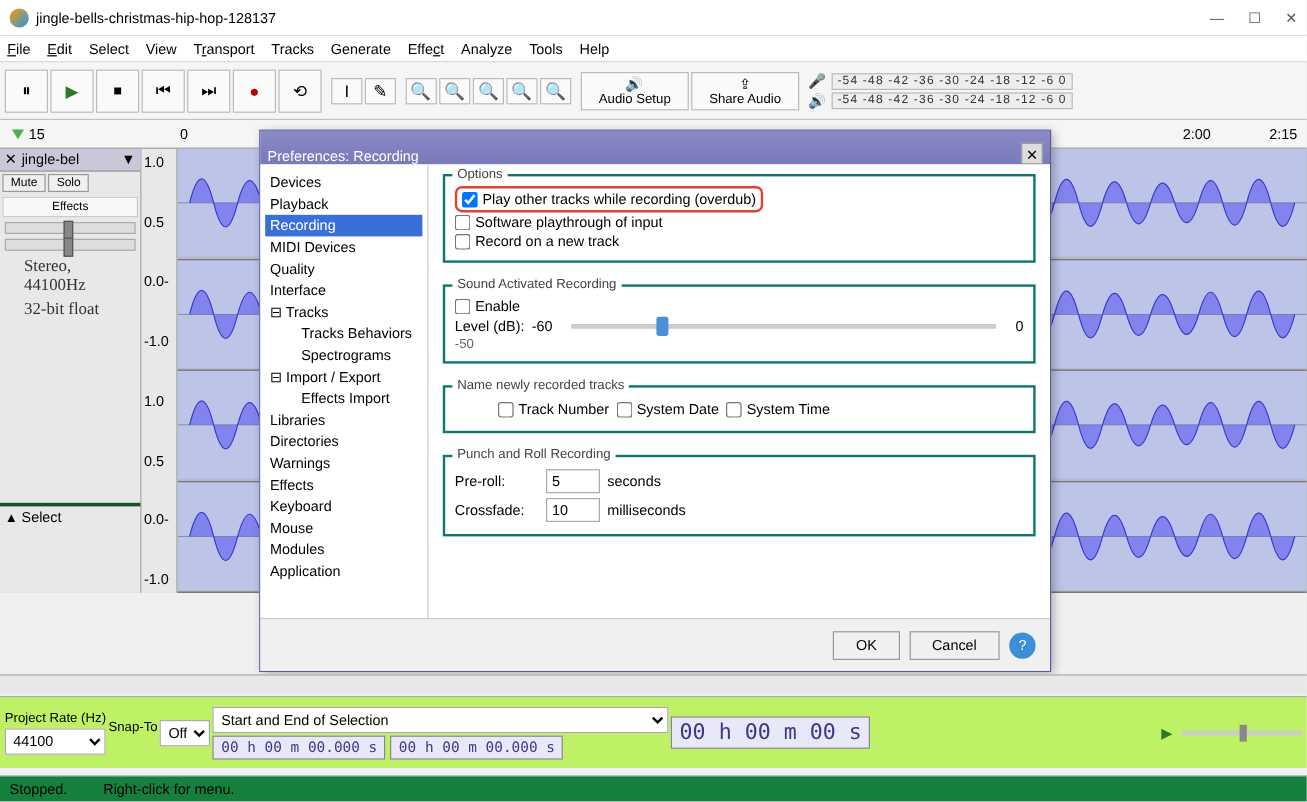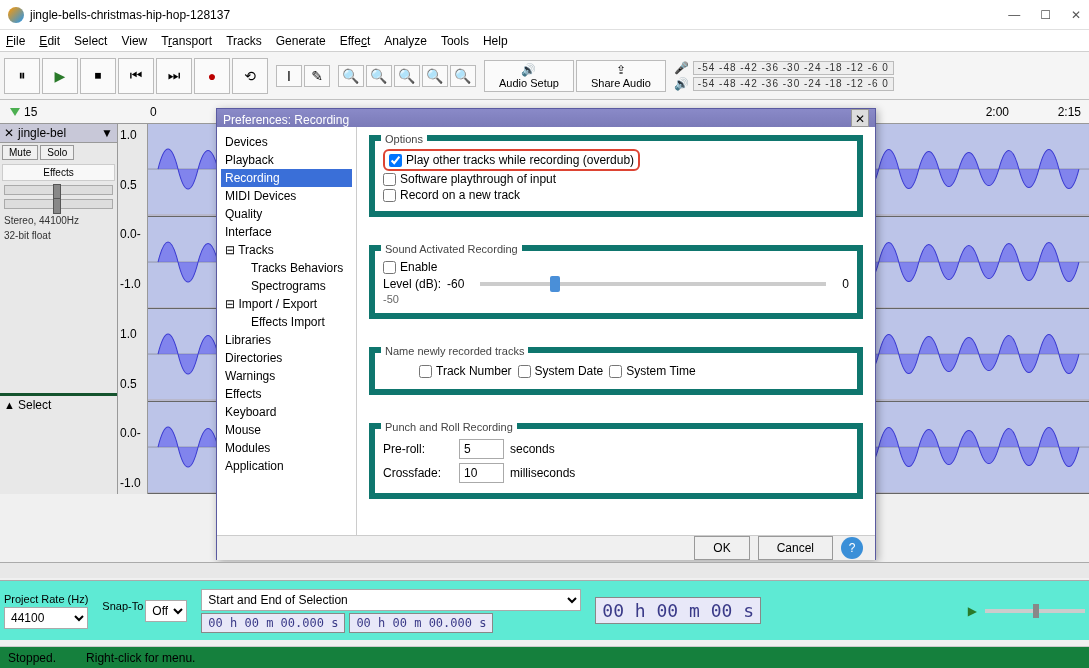--- a/index.html
+++ b/index.html
@@ -21,48 +21,48 @@
 .ruler{height:24px;background:#f5f5f5;border-bottom:1px solid #999;position:relative;display:flex;align-items:center;font-family:monospace;font-size:11px}
 .ruler .marker{position:absolute;left:10px;width:0;height:0;border-left:5px solid transparent;border-right:5px solid transparent;border-top:8px solid #4caf50}
 .main{display:flex;height:370px;background:#ddd}
 .trackpanel{width:118px;background:#e8e8e8;border-right:1px solid #999;font-size:11px}
 .trackhdr{background:#c8c8d8;padding:2px 4px;font-family:monospace;display:flex;align-items:center;border-bottom:1px solid #999}
 .tpbtns{display:flex;gap:2px;padding:2px}
 .tpbtn{border:1px solid #999;background:#f0f0f0;padding:1px 6px;font-size:10px;cursor:pointer}
 .tpfx{text-align:center;padding:2px;border:1px solid #ccc;margin:2px;background:#f8f8f8;font-size:10px}
 .tpslider{margin:4px;height:10px;background:#ddd;border:1px solid #aaa;position:relative}
 .tpslider::after{content:"";position:absolute;left:45%;top:-2px;width:6px;height:14px;background:#888;border:1px solid #555}
-.tpinfo{padding:2px 4px;font-family:Liberation Sans, sans-serif;font-size:10px;color:#333}
+.tpinfo{padding:2px 20px;font-family:Liberation Serif, serif;font-size:14px;color:#333}
 .selectbar{padding:2px 4px;border-top:3px solid #14532d;font-size:11px}
 .wavecol{flex:1;display:flex;flex-direction:column;position:relative;background:#b8b8cc}
 .wave{flex:1;background:#b8b8cc;position:relative;border-bottom:1px solid #666;overflow:hidden}
 .wave svg{position:absolute;inset:0}
 .prefdialog{position:absolute;left:216px;top:108px;width:660px;height:452px;background:#f0f0f0;border:1px solid #5a5aa0;box-shadow:2px 2px 8px rgba(0,0,0,.3);display:flex;flex-direction:column}
 .prefhdr{height:28px;background:linear-gradient(#8a8ac8,#7a7ab8);color:#fff;display:flex;align-items:flex-end;padding:0 6px;font-size:12px}
 .prefhdr .x{margin-left:auto;width:18px;height:18px;background:#ddd;color:#000;text-align:center;line-height:18px;cursor:pointer;border:1px solid #999}
 .prefbody{flex:1;display:flex;background:#fff}
 .preftree{width:140px;border-right:1px solid #ccc;padding:6px 4px;font-size:12px}
 .preftree div{padding:2px 4px;cursor:pointer;white-space:nowrap}
 .preftree .sel{background:#3a6fd8;color:#fff}
 .preftree .sub2{padding-left:30px}
 .prefmain{flex:1;padding:8px 12px;overflow:auto}
-.fs{border:6px solid #0f766e;padding:8px;margin-bottom:28px;position:relative}
+.fs{border:2px solid #0f766e;padding:8px;margin-bottom:18px;position:relative}
 .fs .lg{position:absolute;top:-8px;left:6px;background:#fff;padding:0 4px;font-size:11px;color:#444}
 .chk{display:flex;align-items:center;gap:4px;padding:1px 0;font-size:12px}
 .chk input{width:13px;height:13px}
 .hl{border:2px solid #d43;border-radius:6px;padding:1px 4px;display:inline-flex}
 .row{display:flex;align-items:center;gap:6px;padding:2px 0}
 .txtin{border:1px solid #aaa;padding:2px 4px;width:45px;font-size:12px}
 .txtin.wide{width:140px;background:#f5f5f5}
 .slider{flex:1;height:4px;background:#ccc;position:relative;margin:0 10px}
 .slider .thumb{position:absolute;left:20%;top:-6px;width:10px;height:16px;background:#4a8fd8;border-radius:2px}
 .preffoot{height:44px;border-top:1px solid #ccc;display:flex;align-items:center;justify-content:flex-end;gap:8px;padding:0 12px;background:#f0f0f0}
 .btn{border:1px solid #999;background:#f0f0f0;padding:4px 18px;cursor:pointer;font-size:12px}
 .helpbtn{width:22px;height:22px;border-radius:50%;background:#3a8fd8;color:#fff;text-align:center;line-height:22px;cursor:pointer}
-.bottombar{position:absolute;bottom:28px;left:0;right:0;height:60px;background:#5eead4;border-top:1px solid #aaa;display:flex;align-items:center;padding:4px;gap:14px}
+.bottombar{position:absolute;bottom:28px;left:0;right:0;height:60px;background:#bef264;border-top:1px solid #aaa;display:flex;align-items:center;padding:4px;gap:2px}
 .timecode{font-family:monospace;font-size:18px;background:#e8e8f8;border:1px solid #888;padding:2px 6px;color:#3a3a88}
 .statusbar{position:absolute;bottom:0;left:0;right:0;height:22px;background:#15803d;border-top:1px solid #ccc;display:flex;align-items:center;padding:0 8px;font-size:11px;gap:30px}
 .scrollh{height:16px;background:#e8e8e8;border-top:1px solid #aaa}
 select{border:1px solid #aaa;padding:2px;font-size:12px;background:#fff}
 </style>
 </head>
 <body>
 
 <div class="titlebar">
   <div class="logo"></div>

